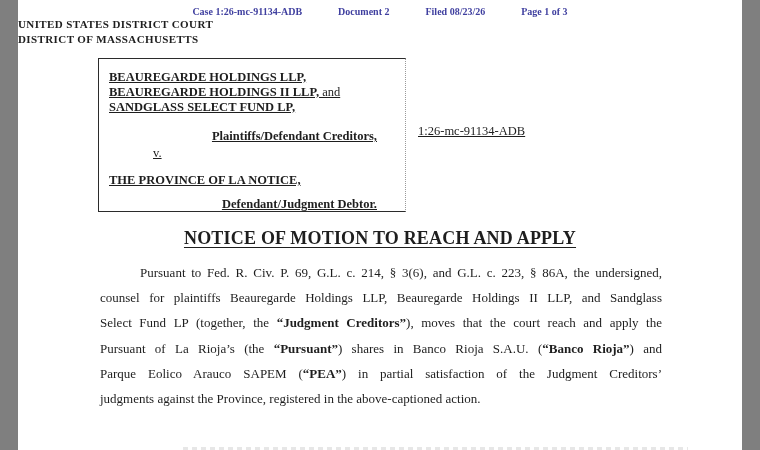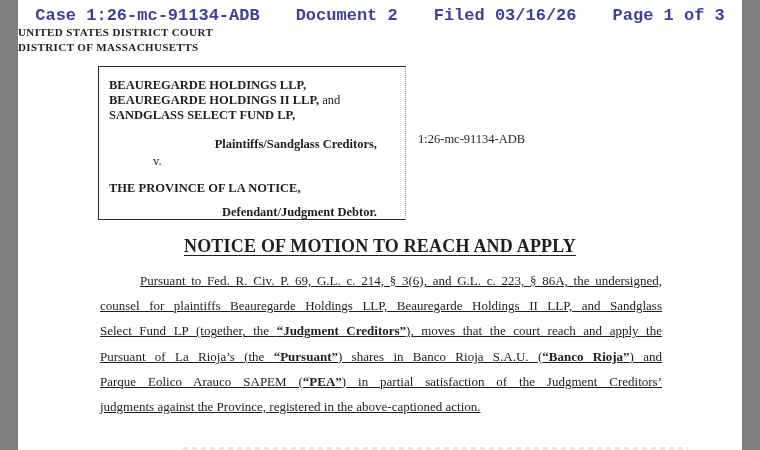--- a/index.html
+++ b/index.html
@@ -12,37 +12,37 @@
     color:#1e1e1e;
     position:relative;
   }
   .gutter { width:18px; flex:none; background:#7f7f7f; }
   .page { flex:1; background:#ffffff; position:relative; overflow:hidden; }
 
   
   .stamp {
     margin-top:6px;
     display:flex; justify-content:center; gap:36px;
-    font-family:Liberation Mono, monospace;
-    font-size:17px; font-weight:bold;
+    font-family:Liberation Serif, serif;
+    font-size:10px; font-weight:bold;
     color:#3f3f9f;
   }
 
   
   .court {
     text-align:left;
     font-weight:bold;
     font-size:11px; line-height:15px;
     letter-spacing:0.4px;
   }
 
   
   .caption-row {
     margin:11px 0 0 80px;
-    display:flex; align-items:flex-start;
+    display:flex; align-items:flex-start;text-decoration:underline;
   }
   .caption-box {
     width:308px; height:154px;
     border:1.5px solid #2b2b2b;
     border-right:1.5px dotted #9a9a9a;
     padding:11px 0 0 10px;
     font-size:12.5px; line-height:15px;
   }
   .party-block div { font-weight:bold; }
   .party-block b { font-weight:bold; }
@@ -74,21 +74,20 @@
 
   
   .body-paragraph {
     margin:11px 80px 0 82px;
     font-size:13px;
   }
   .body-line {
     line-height:25.2px;
     text-align:justify;
     text-align-last:justify;
-    text-decoration:underline;
   }
   .body-line.indent { text-indent:40px; }
   .body-line.last { text-align-last:left; }
   .body-line b { font-weight:bold; }
 
   
   .clipped-line {
     position:absolute; left:165px; bottom:0;
     width:505px; height:3px;
     background:repeating-linear-gradient(90deg,#c9c9c9 0 5px,transparent 5px 9px);
@@ -99,37 +98,37 @@
 <body>
 
 <div class="viewport">
   <div class="gutter"></div>
 
   <div class="page">
 
     <div class="stamp">
       <span>Case 1:26-mc-91134-ADB</span>
       <span>Document 2</span>
-      <span>Filed 03/16/26</span>
+      <span>Filed 08/23/26</span>
       <span>Page 1 of 3</span>
     </div>
 
     <div class="court">
       <div>UNITED STATES DISTRICT COURT</div>
       <div>DISTRICT OF MASSACHUSETTS</div>
     </div>
 
     <div class="caption-row">
       <div class="caption-box">
         <div class="party-block">
           <div><b>BEAUREGARDE HOLDINGS LLP,</b></div>
           <div><b>BEAUREGARDE HOLDINGS II LLP,</b><span> and</span></div>
           <div><b>SANDGLASS SELECT FUND LP,</b></div>
         </div>
-        <div class="role role-plaintiffs">Plaintiffs/Sandglass Creditors,</div>
+        <div class="role role-plaintiffs">Plaintiffs/Defendant Creditors,</div>
         <div class="versus">v.</div>
         <div class="defendant">THE PROVINCE OF LA NOTICE,</div>
         <div class="role role-defendant">Defendant/Judgment Debtor.</div>
       </div>
       <div class="case-number">1:26-mc-91134-ADB</div>
     </div>
 
     <div class="motion-title">
       <span>NOTICE OF MOTION TO REACH AND APPLY</span>
     </div>

